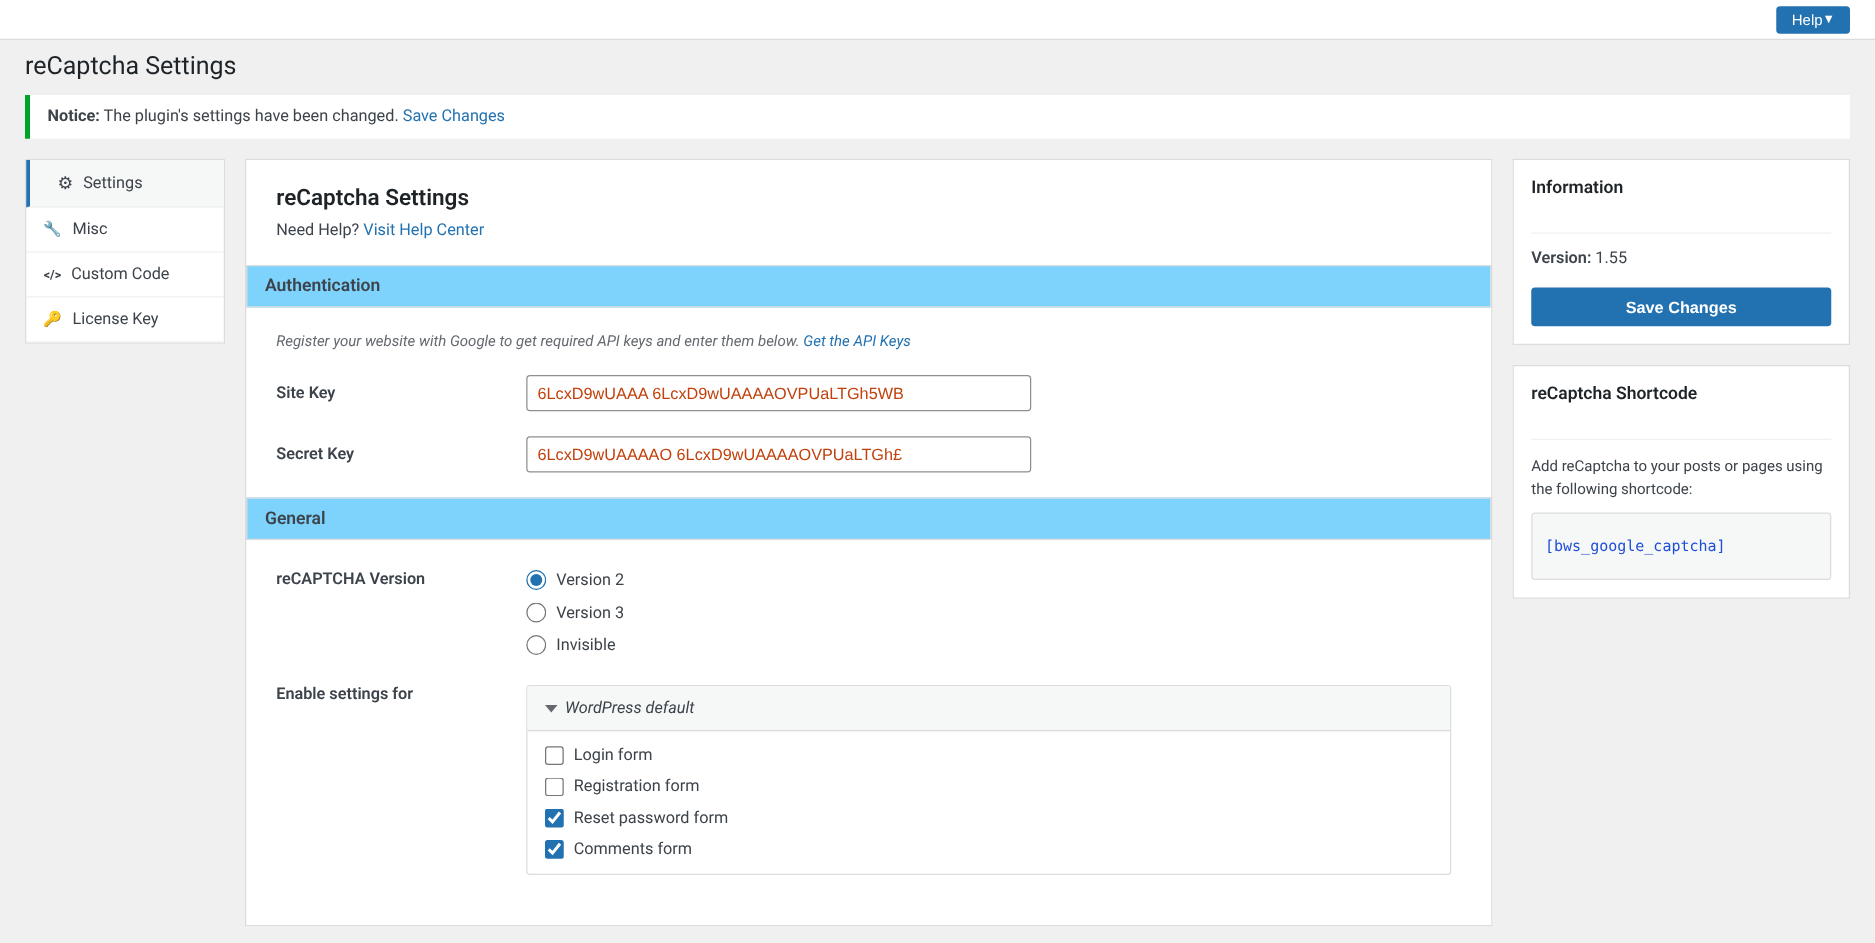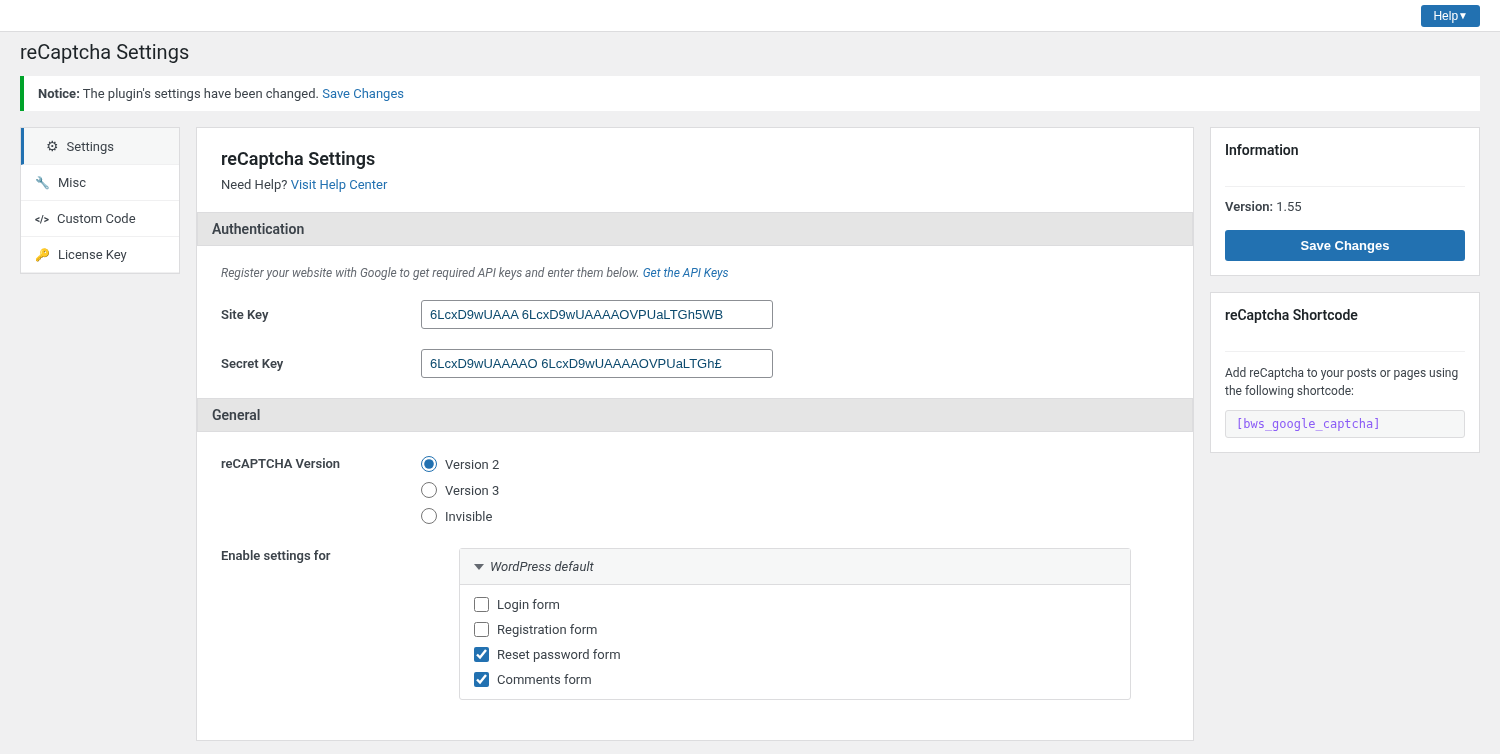--- a/index.html
+++ b/index.html
@@ -83,21 +83,21 @@
     }
     .content-title {
       font-size: 18px;
       font-weight: 600;
       color: #1d2327;
       margin-bottom: 8px;
     }
     .help-text { font-size: 13px; color: #3c434a; margin-bottom: 20px; }
     .help-text a { color: #2271b1; text-decoration: none; }
     .section-header {
-      background: #e5e5e5;
+      background: #7dd3fc;
       border: 1px solid #dcdcde;
       padding: 8px 14px;
       font-size: 14px;
       font-weight: 600;
       margin-bottom: 20px;
       margin-left: -24px;
       margin-right: -24px;
     }
     .field-row {
       display: flex;
@@ -105,43 +105,42 @@
       margin-bottom: 20px;
     }
     .field-label {
       width: 200px;
       font-size: 13px;
       font-weight: 600;
       color: #3c434a;
       flex-shrink: 0;
     }
     .field-input {
-      width: 352px;
+      width: 404px;
       padding: 6px 8px;
       border: 1px solid #8c8f94;
       border-radius: 3px;
       font-size: 13px;
-      color: #0c4a6e;
+      color: #c2410c;
       background: #fff;
     }
     .auth-description {
       font-size: 12px;
       color: #646970;
       margin-bottom: 20px;
       font-style: italic;
     }
     .auth-description a { color: #2271b1; text-decoration: none; }
     .radio-group { display: flex; flex-direction: column; gap: 10px; }
     .radio-item { display: flex; align-items: center; gap: 8px; font-size: 13px; cursor: pointer; }
     .radio-item input[type="radio"] { accent-color: #2271b1; width: 16px; height: 16px; cursor: pointer; }
     .checkbox-section {
       border: 1px solid #dcdcde;
       border-radius: 3px;
-      width: 672px;
-      margin-left: 38px;
+      width: 740px;
     }
     .checkbox-section-header {
       background: #f6f7f7;
       padding: 10px 14px;
       font-size: 13px;
       font-style: italic;
       border-bottom: 1px solid #dcdcde;
       display: flex;
       align-items: center;
       gap: 6px;
@@ -185,24 +184,24 @@
       font-size: 13px;
       border-radius: 3px;
       cursor: pointer;
       display: block;
       width: 100%;
       font-weight: 600;
     }
     .shortcode-box {
       background: #f6f7f7;
       border: 1px solid #dcdcde;
-      padding: 6px 10px;
+      padding: 19px 10px;
       font-family: monospace;
       font-size: 12px;
-      color: #8b5cf6;
+      color: #1d4ed8;
       border-radius: 3px;
       margin-top: 10px;
     }
     .shortcode-desc { font-size: 12px; color: #3c434a; line-height: 1.5; }
     .triangle-down { display: inline-block; width: 0; height: 0; border-left: 5px solid transparent; border-right: 5px solid transparent; border-top: 6px solid #646970; vertical-align: middle; }
   </style>
 </head>
 <body>
 
 <div class="top-bar">

